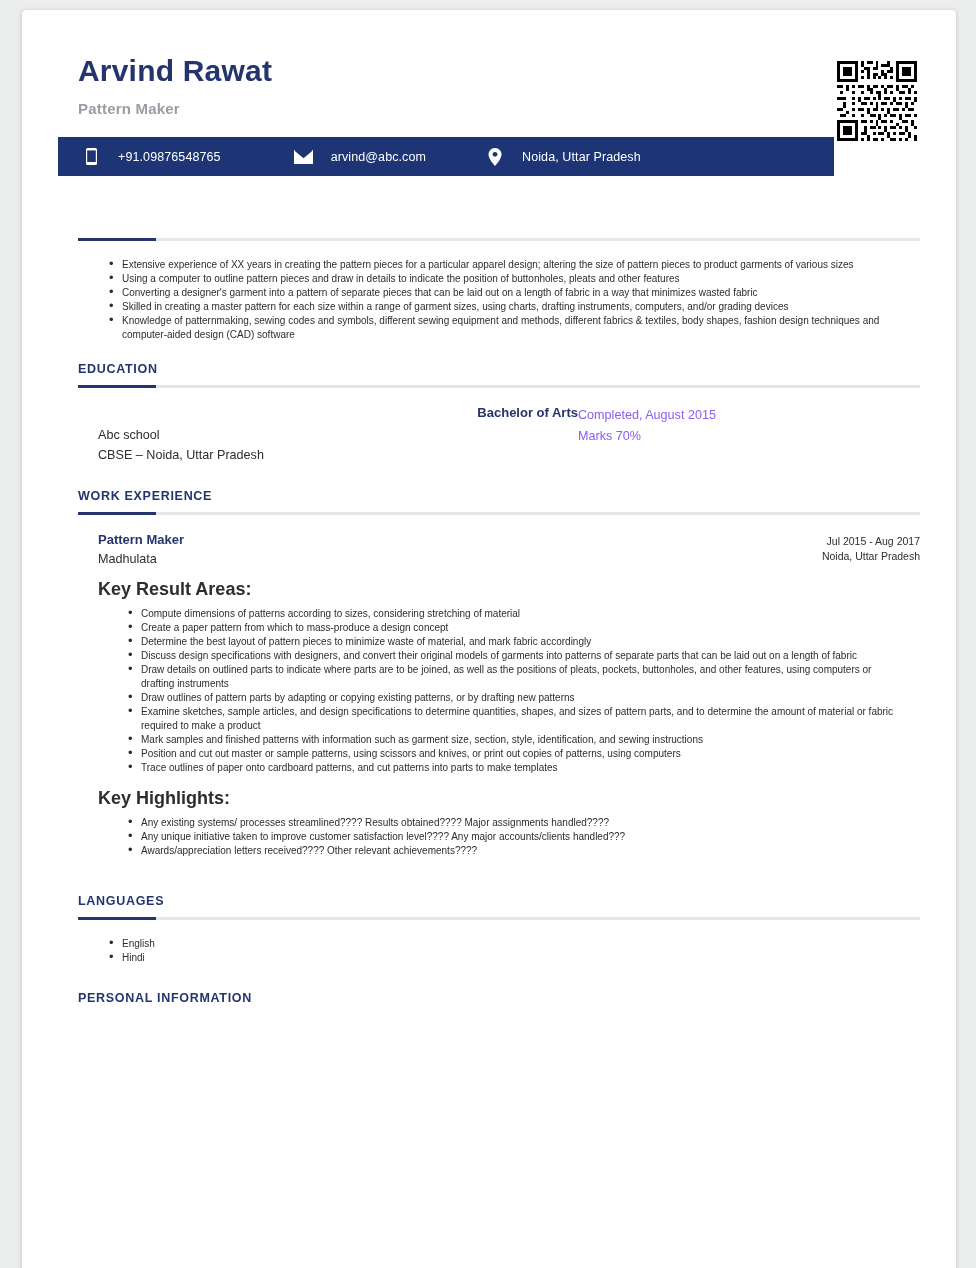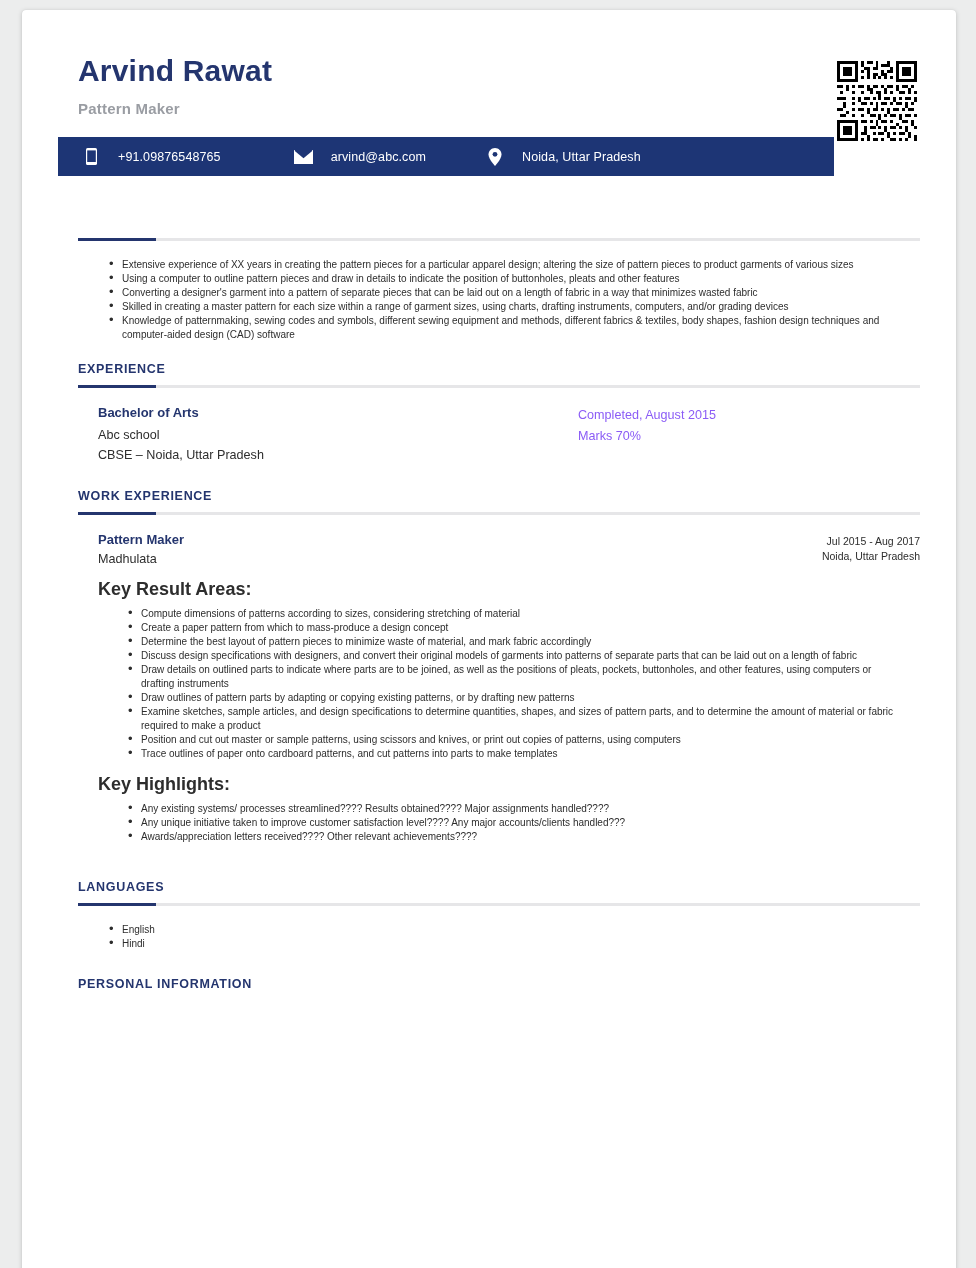--- a/index.html
+++ b/index.html
@@ -142,20 +142,21 @@
 
   
   .edu-block { display: flex; margin-left: 20px; }
   .edu-left { width: 480px; }
   .edu-right { flex: 1; }
   .edu-degree {
     font-size: 13px;
     font-weight: bold;
     color: #24356e;
     margin-bottom: 5px;
+    text-align: right;
   }
   .edu-line {
     font-size: 12.6px;
     color: #2d2d2d;
     line-height: 20px;
   }
   .edu-meta {
     font-size: 12.6px;
     color: #8b5cf6;
     line-height: 20px;
@@ -398,21 +399,21 @@
           <li>Using a computer to outline pattern pieces and draw in details to indicate the position of buttonholes, pleats and other features</li>
           <li>Converting a designer's garment into a pattern of separate pieces that can be laid out on a length of fabric in a way that minimizes wasted fabric</li>
           <li>Skilled in creating a master pattern for each size within a range of garment sizes, using charts, drafting instruments, computers, and/or grading devices</li>
           <li>Knowledge of patternmaking, sewing codes and symbols, different sewing equipment and methods, different fabrics &amp; textiles, body shapes, fashion design techniques and computer-aided design (CAD) software</li>
         </ul>
       </div>
 
       <div class="spacer-profile"></div>
 
       <div class="section">
-        <div class="section-head">EXPERIENCE</div>
+        <div class="section-head">EDUCATION</div>
         <div class="rule"></div>
         <div class="edu-block">
           <div class="edu-left">
             <div class="edu-degree">Bachelor of Arts</div>
             <div class="edu-line">Abc school</div>
             <div class="edu-line">CBSE – Noida, Uttar Pradesh</div>
           </div>
           <div class="edu-right">
             <div class="edu-meta">Completed, August 2015</div>
             <div class="edu-meta">Marks 70%</div>
@@ -440,20 +441,21 @@
         <div class="sub-label">Key Result Areas:</div>
 
         <ul class="bullets work-list">
           <li>Compute dimensions of patterns according to sizes, considering stretching of material</li>
           <li>Create a paper pattern from which to mass-produce a design concept</li>
           <li>Determine the best layout of pattern pieces to minimize waste of material, and mark fabric accordingly</li>
           <li>Discuss design specifications with designers, and convert their original models of garments into patterns of separate parts that can be laid out on a length of fabric</li>
           <li>Draw details on outlined parts to indicate where parts are to be joined, as well as the positions of pleats, pockets, buttonholes, and other features, using computers or drafting instruments</li>
           <li>Draw outlines of pattern parts by adapting or copying existing patterns, or by drafting new patterns</li>
           <li>Examine sketches, sample articles, and design specifications to determine quantities, shapes, and sizes of pattern parts, and to determine the amount of material or fabric required to make a product</li>
+          <li>Mark samples and finished patterns with information such as garment size, section, style, identification, and sewing instructions</li>
           <li>Position and cut out master or sample patterns, using scissors and knives, or print out copies of patterns, using computers</li>
           <li>Trace outlines of paper onto cardboard patterns, and cut patterns into parts to make templates</li>
         </ul>
 
         <div class="sub-label">Key Highlights:</div>
 
         <ul class="bullets work-list">
           <li>Any existing systems/ processes streamlined???? Results obtained???? Major assignments handled????</li>
           <li>Any unique initiative taken to improve customer satisfaction level???? Any major accounts/clients handled???</li>
           <li>Awards/appreciation letters received???? Other relevant achievements????</li>

